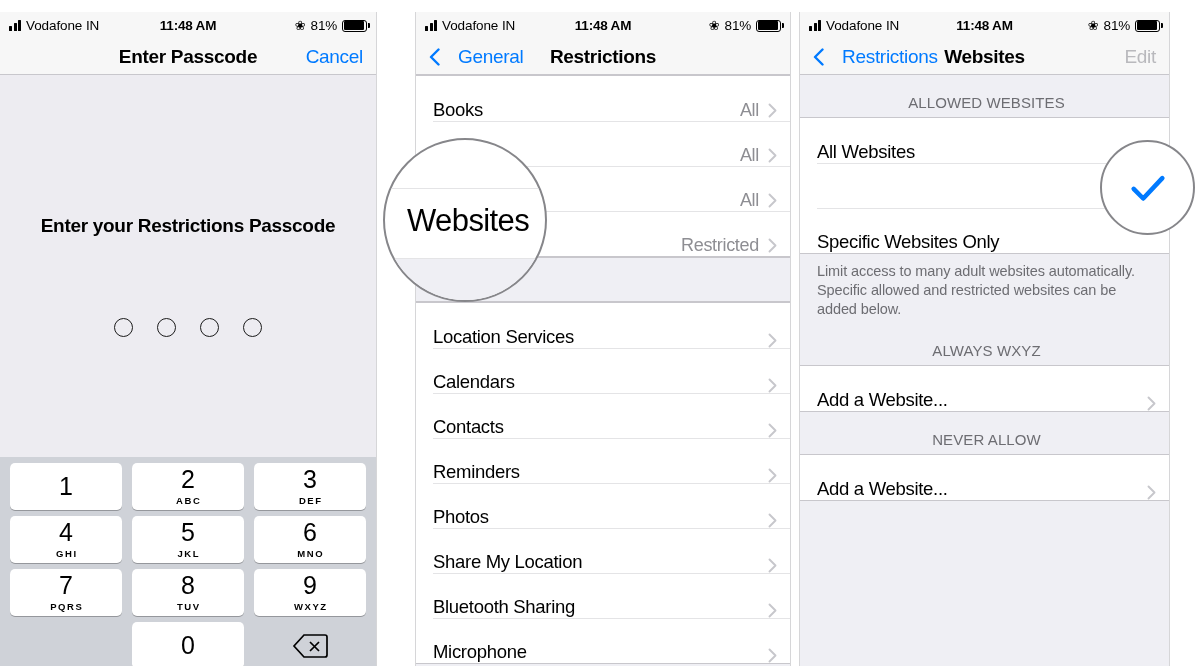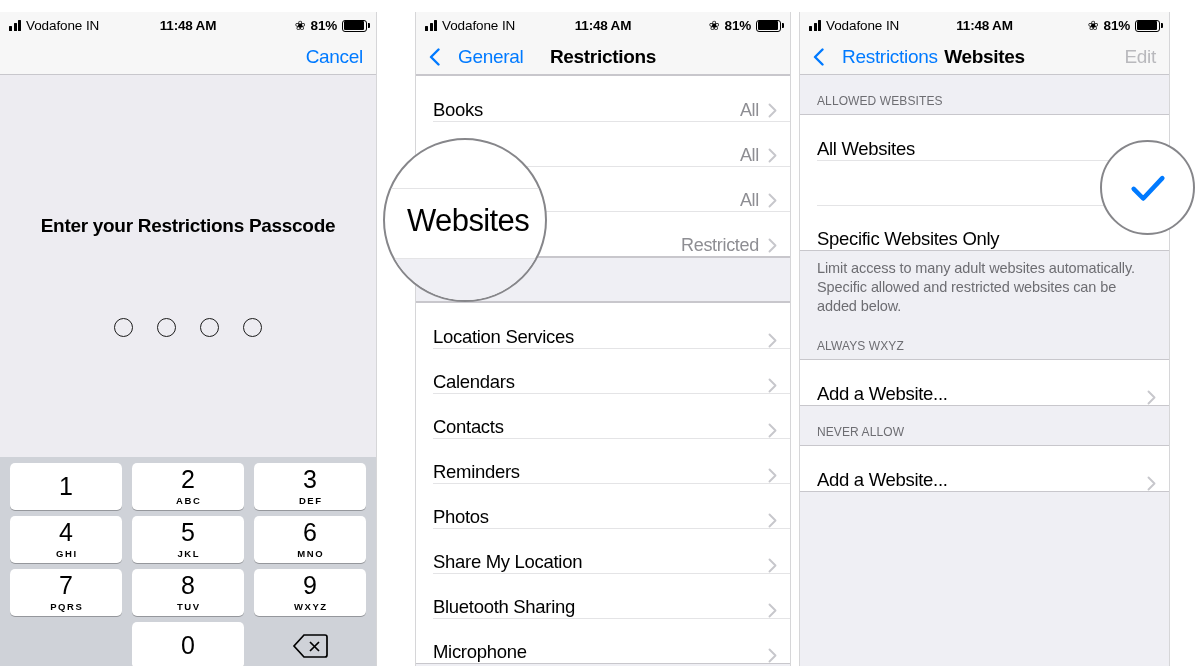--- a/index.html
+++ b/index.html
@@ -39,21 +39,21 @@
   .signal i:nth-child(3) { height: 11px; }
   .sb-time {
     position: absolute; left: 0; right: 0; text-align: center;
     font-size: 13.5px; font-weight: bold; letter-spacing: -0.2px;
   }
   .sb-right {
     margin-left: auto; display: flex; align-items: center; gap: 5px;
     position: relative; z-index: 2;
   }
   .bt-icon { font-size: 13px; line-height: 1; color: #000; }
-  .sb-pct { font-size: 13.5px; font-weight: bold; letter-spacing: -0.2px; }
+  .sb-pct { font-size: 13.5px; font-weight: normal; letter-spacing: -0.2px; }
   .battery { position: relative; width: 25px; height: 12px; }
   .battery .shell {
     position: absolute; inset: 0; border: 1.3px solid #000;
     border-radius: 3px;
   }
   .battery .fill {
     position: absolute; left: 1.6px; top: 1.6px; bottom: 1.6px;
     width: 81%; background: #000; border-radius: 1px;
   }
   .battery .nub {
@@ -127,21 +127,21 @@
   }
   .row-label { font-size: 18.5px; color: #000; letter-spacing: -0.3px; }
   .row-right { margin-left: auto; display: flex; align-items: center; gap: 9px; }
   .row-value { font-size: 18px; color: #8e8e93; letter-spacing: -0.3px; }
   .chev { width: 9px; height: 15px; flex: none; }
   .gap { height: 45px; background: #efeff4;
          border-top: 1px solid #c8c7cc; border-bottom: 1px solid #c8c7cc; }
 
   .section-hdr {
     background: #efeff4; padding: 19px 13px 6px 17px;
-    font-size: 12px; color: #6d6d72; letter-spacing: 0.1px;
+    font-size: 15px; color: #6d6d72; letter-spacing: 0.1px; text-align: center;
   }
   .footer-note {
     background: #efeff4; padding: 8px 17px 4px 17px;
     font-size: 14.5px; color: #6d6d72; line-height: 1.32; letter-spacing: -0.1px;
   }
   .check { width: 22px; height: 22px; }
   .fill-rest { background: #efeff4; flex: 1; }
 
   
   .magnifier {
@@ -191,20 +191,21 @@
         <span class="sb-pct">81%</span>
         <span class="battery">
           <span class="shell"></span>
             <span class="fill"></span>
             <span class="nub"></span>
         </span>
       </div>
     </div>
 
     <div class="navbar">
+      <div class="nav-title">Enter Passcode</div>
       <div class="nav-action">Cancel</div>
     </div>
 
     <div class="pass-body">
       <div class="pass-prompt">Enter your Restrictions Passcode</div>
       <div class="pass-dots">
         <span></span>
         <span></span>
         <span></span>
         <span></span>

